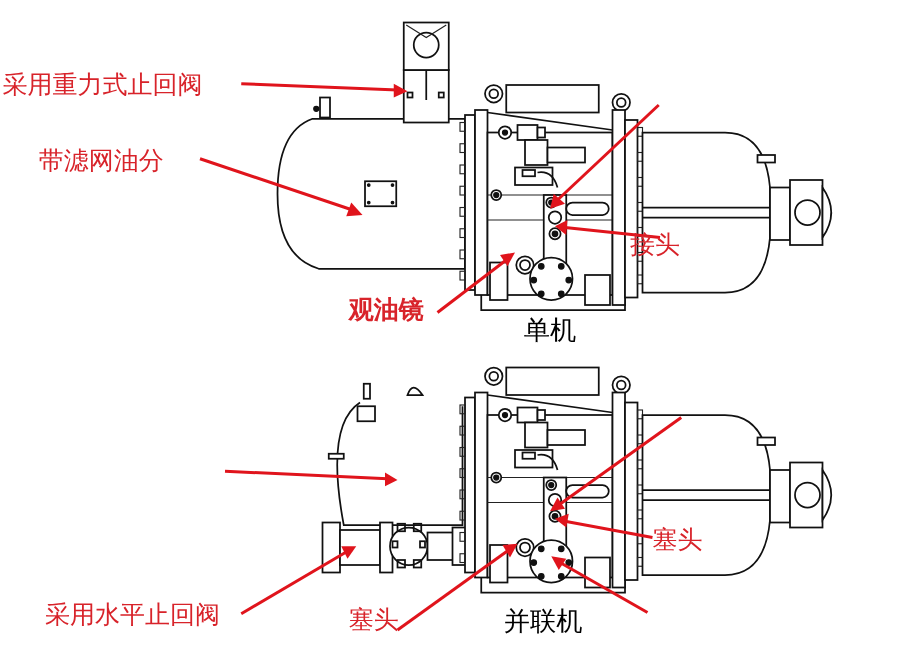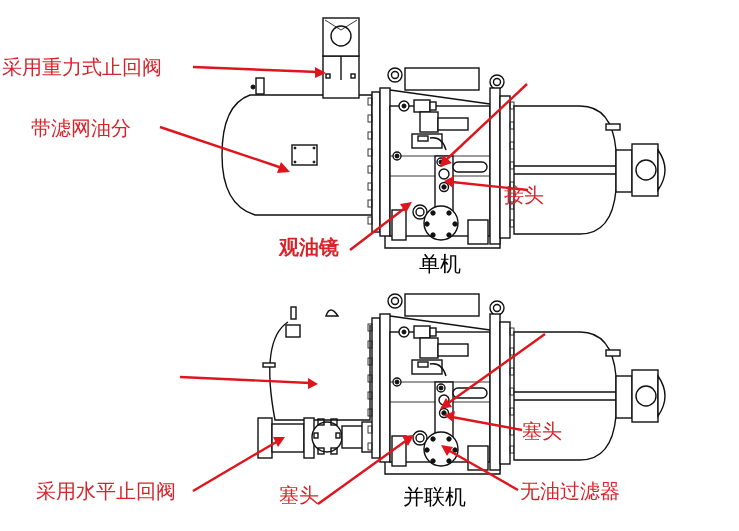--- a/index.html
+++ b/index.html
@@ -189,16 +189,15 @@
 
 <div class="lbl" style="left:31px;top:117px;">带滤网油分</div>
 <div class="lbl" style="left:2px;top:56px;">采用重力式止回阀</div>
 <div class="lbl" style="left:279px;top:236px;font-weight:bold;">观油镜</div>
 <div class="lbl" style="left:504px;top:184px;text-align:center;">接头</div>
 <div class="cap" style="left:419px;top:253px;">单机</div>
 
 <div class="lbl" style="left:22px;top:480px;margin-left:14px;">采用水平止回阀</div>
 <div class="lbl" style="left:279px;top:484px;">塞头</div>
 <div class="lbl" style="left:522px;top:420px;">塞头</div>
-<div class="lbl" style="left:520px;top:480px;">无油过滤器</div>
 <div class="cap" style="left:403px;top:486px;">并联机</div>
 
 </div>
 
 </body></html>

